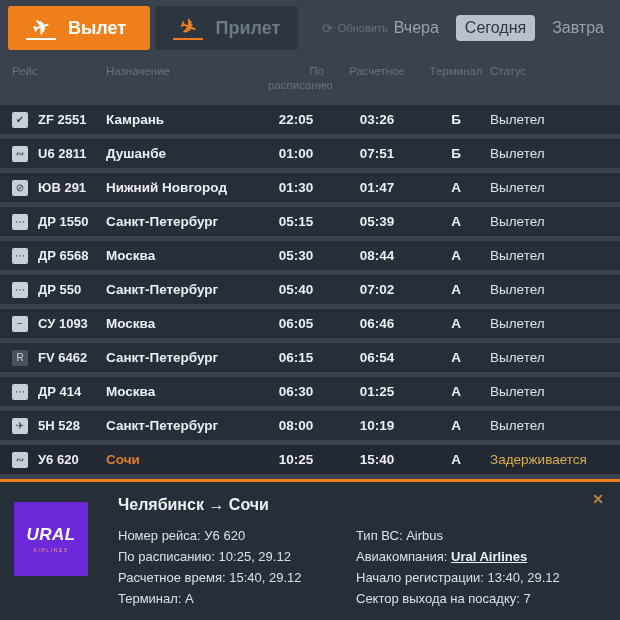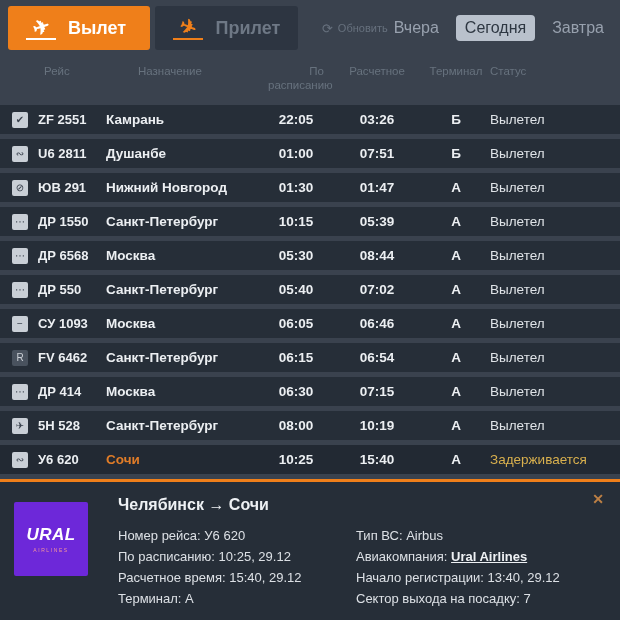--- a/index.html
+++ b/index.html
@@ -24,21 +24,21 @@
   .plane-dep { transform: rotate(-18deg); }
   .plane-arr { transform: rotate(22deg); }
   .refresh { margin-left: 24px; display: flex; align-items: center; gap: 5px; color: #67717e; font-size: 11px; cursor: pointer; }
   .refresh-ic { font-size: 13px; }
   .dates { margin-left: auto; display: flex; align-items: flex-end; gap: 11px; font-size: 16px; }
   .date-btn { color: #98a1ae; cursor: pointer; padding: 4px 6px; }
   .date-btn.active { background: #b9c1cc; color: #2e3742; border-radius: 4px; padding: 4px 9px; }
 
   
   .thead { display: flex; align-items: flex-start; padding-left: 12px; margin-top: 14px; color: #67727e; font-size: 11.5px; line-height: 14px; height: 32px; flex: none; }
-  .h-flight { width: 94px; margin-left: 32px; }
+  .h-flight { width: 94px; }
   .h-dest { flex: 1; }
   .h-sched { width: 64px; padding-right: 8px; text-align: right; }
   .h-est { width: 90px; text-align: center; }
   .h-term { width: 68px; text-align: center; }
   .h-status { width: 130px; }
 
   
   .rows { margin-top: 9px; flex: none; }
   .frow { display: flex; align-items: center; height: 29px; margin-bottom: 5px; background: #262e38; padding-left: 12px; font-size: 13.5px; color: #eceff2; cursor: pointer; }
   .frow.selected { background: #222933; }
@@ -128,21 +128,21 @@
     <span class="c-sched">01:30</span>
     <span class="c-est">01:47</span>
     <span class="c-term">А</span>
     <span class="c-status">Вылетел</span>
   </div>
 
   <div class="frow">
     <span class="licon">⋯</span>
     <span class="c-flight">ДР 1550</span>
     <span class="c-dest">Санкт-Петербург</span>
-    <span class="c-sched">10:15</span>
+    <span class="c-sched">05:15</span>
     <span class="c-est">05:39</span>
     <span class="c-term">А</span>
     <span class="c-status">Вылетел</span>
   </div>
 
   <div class="frow">
     <span class="licon">⋯</span>
     <span class="c-flight">ДР 6568</span>
     <span class="c-dest">Москва</span>
     <span class="c-sched">05:30</span>
@@ -179,21 +179,21 @@
     <span class="c-est">06:54</span>
     <span class="c-term">А</span>
     <span class="c-status">Вылетел</span>
   </div>
 
   <div class="frow">
     <span class="licon">⋯</span>
     <span class="c-flight">ДР 414</span>
     <span class="c-dest">Москва</span>
     <span class="c-sched">06:30</span>
-    <span class="c-est">07:15</span>
+    <span class="c-est">01:25</span>
     <span class="c-term">А</span>
     <span class="c-status">Вылетел</span>
   </div>
 
   <div class="frow">
     <span class="licon">✈</span>
     <span class="c-flight">5Н 528</span>
     <span class="c-dest">Санкт-Петербург</span>
     <span class="c-sched">08:00</span>
     <span class="c-est">10:19</span>

